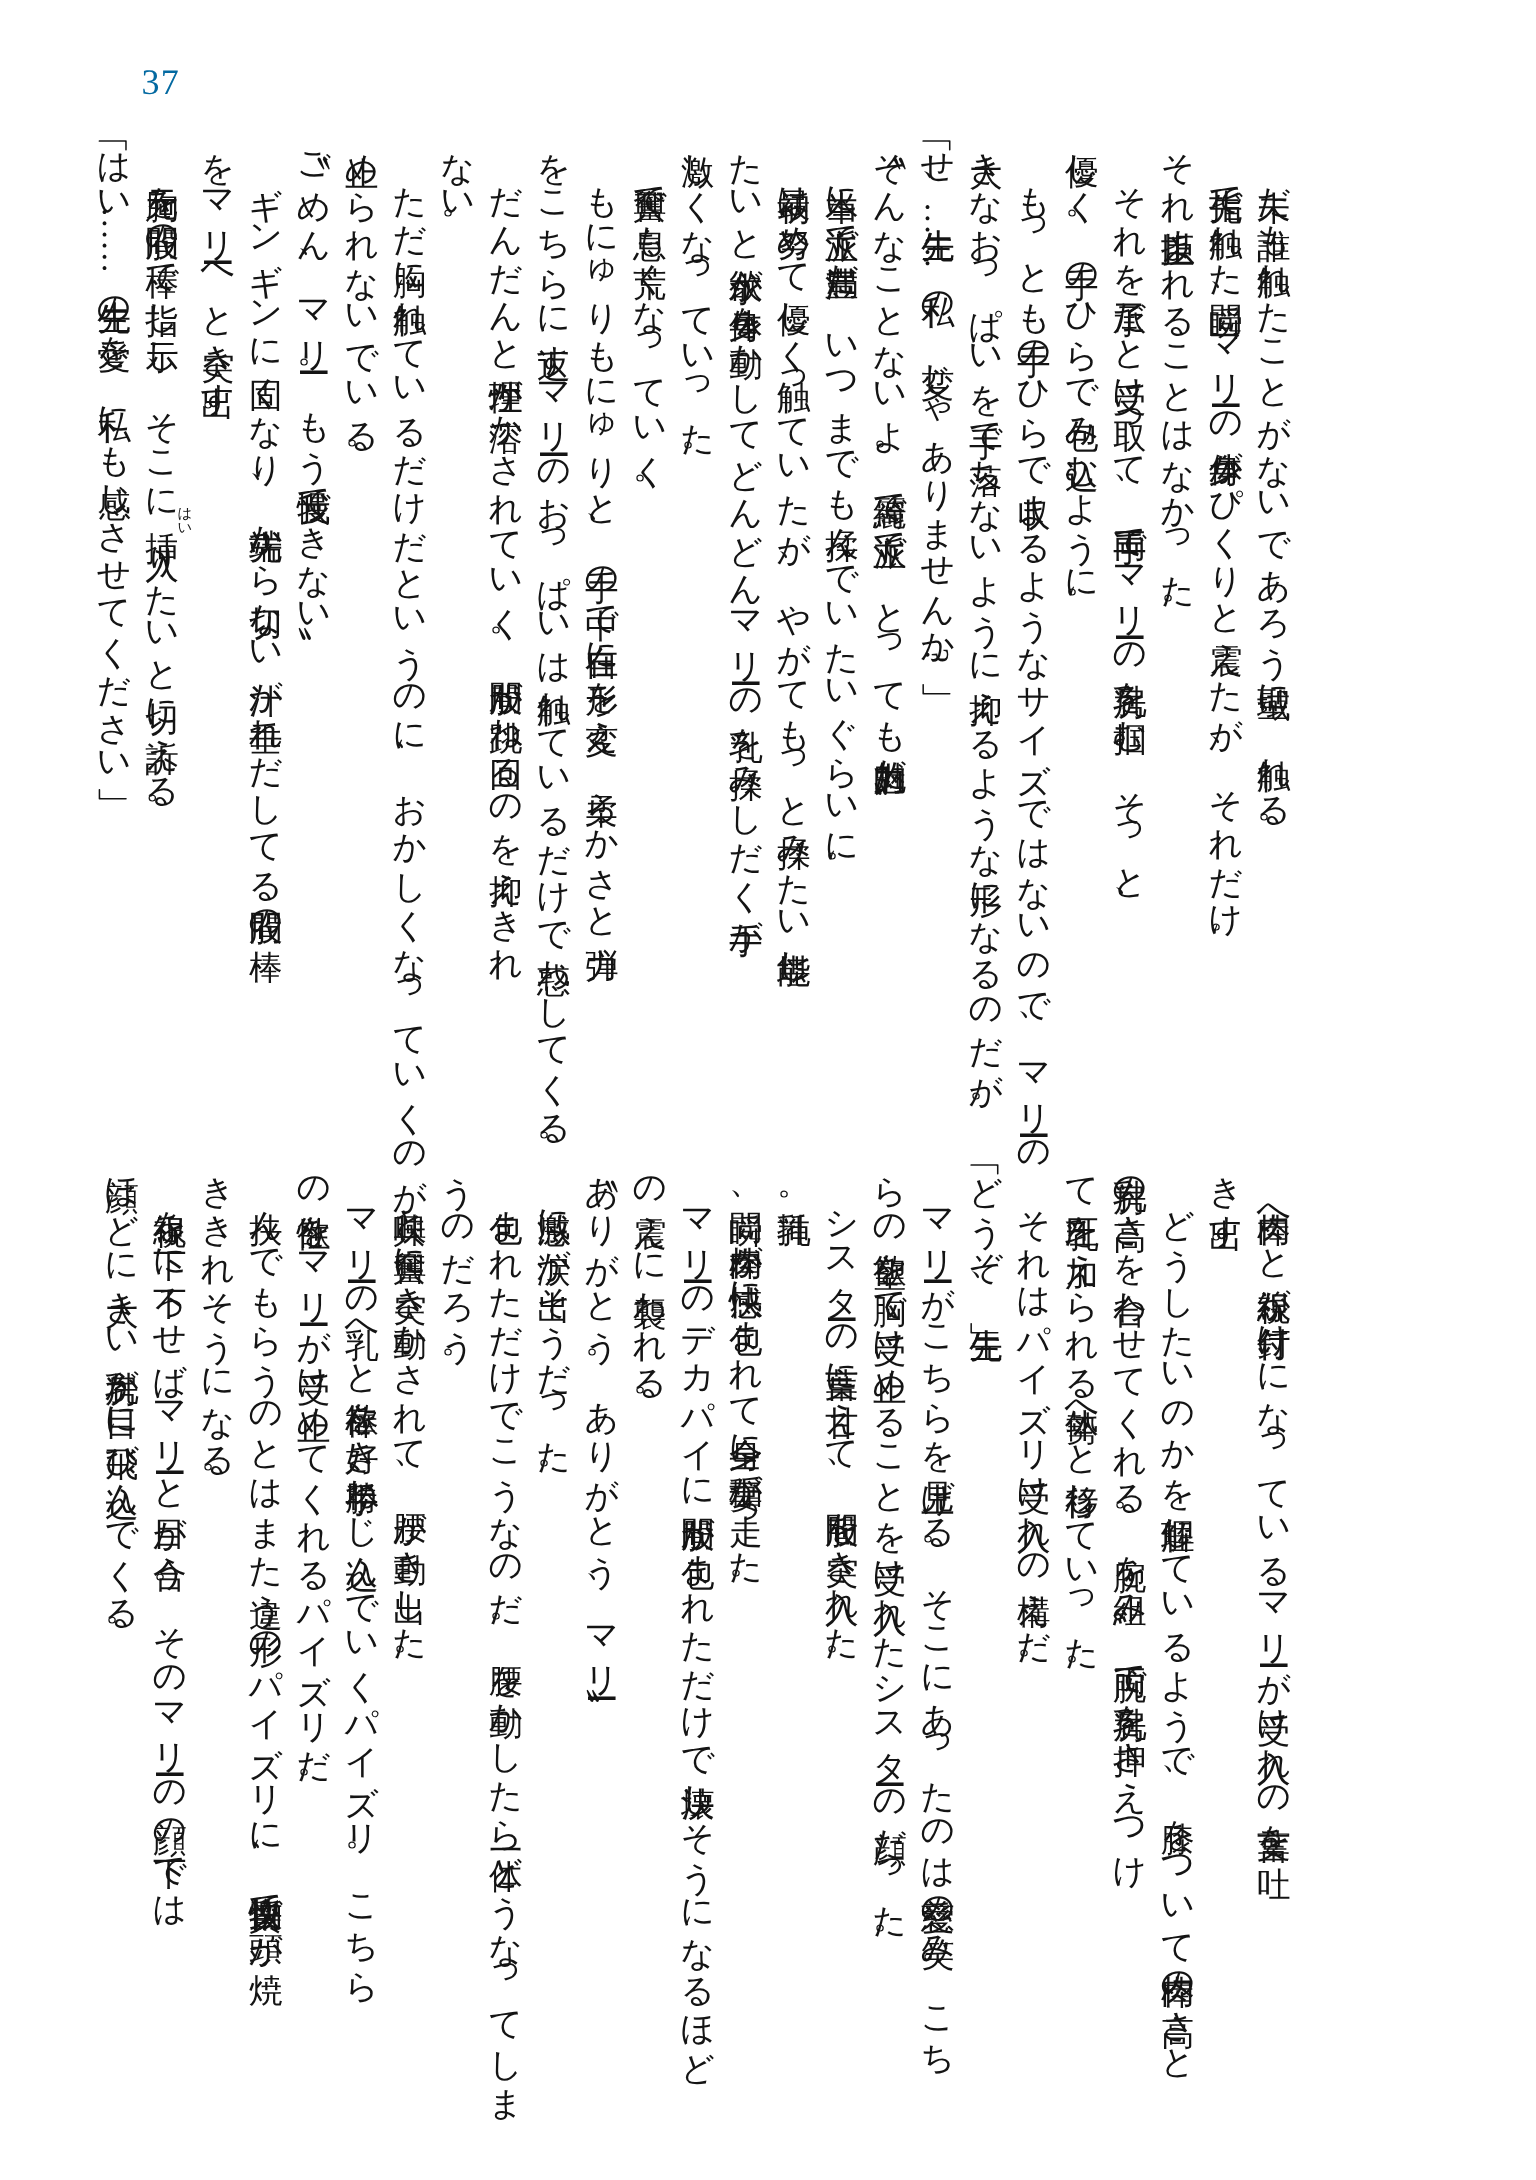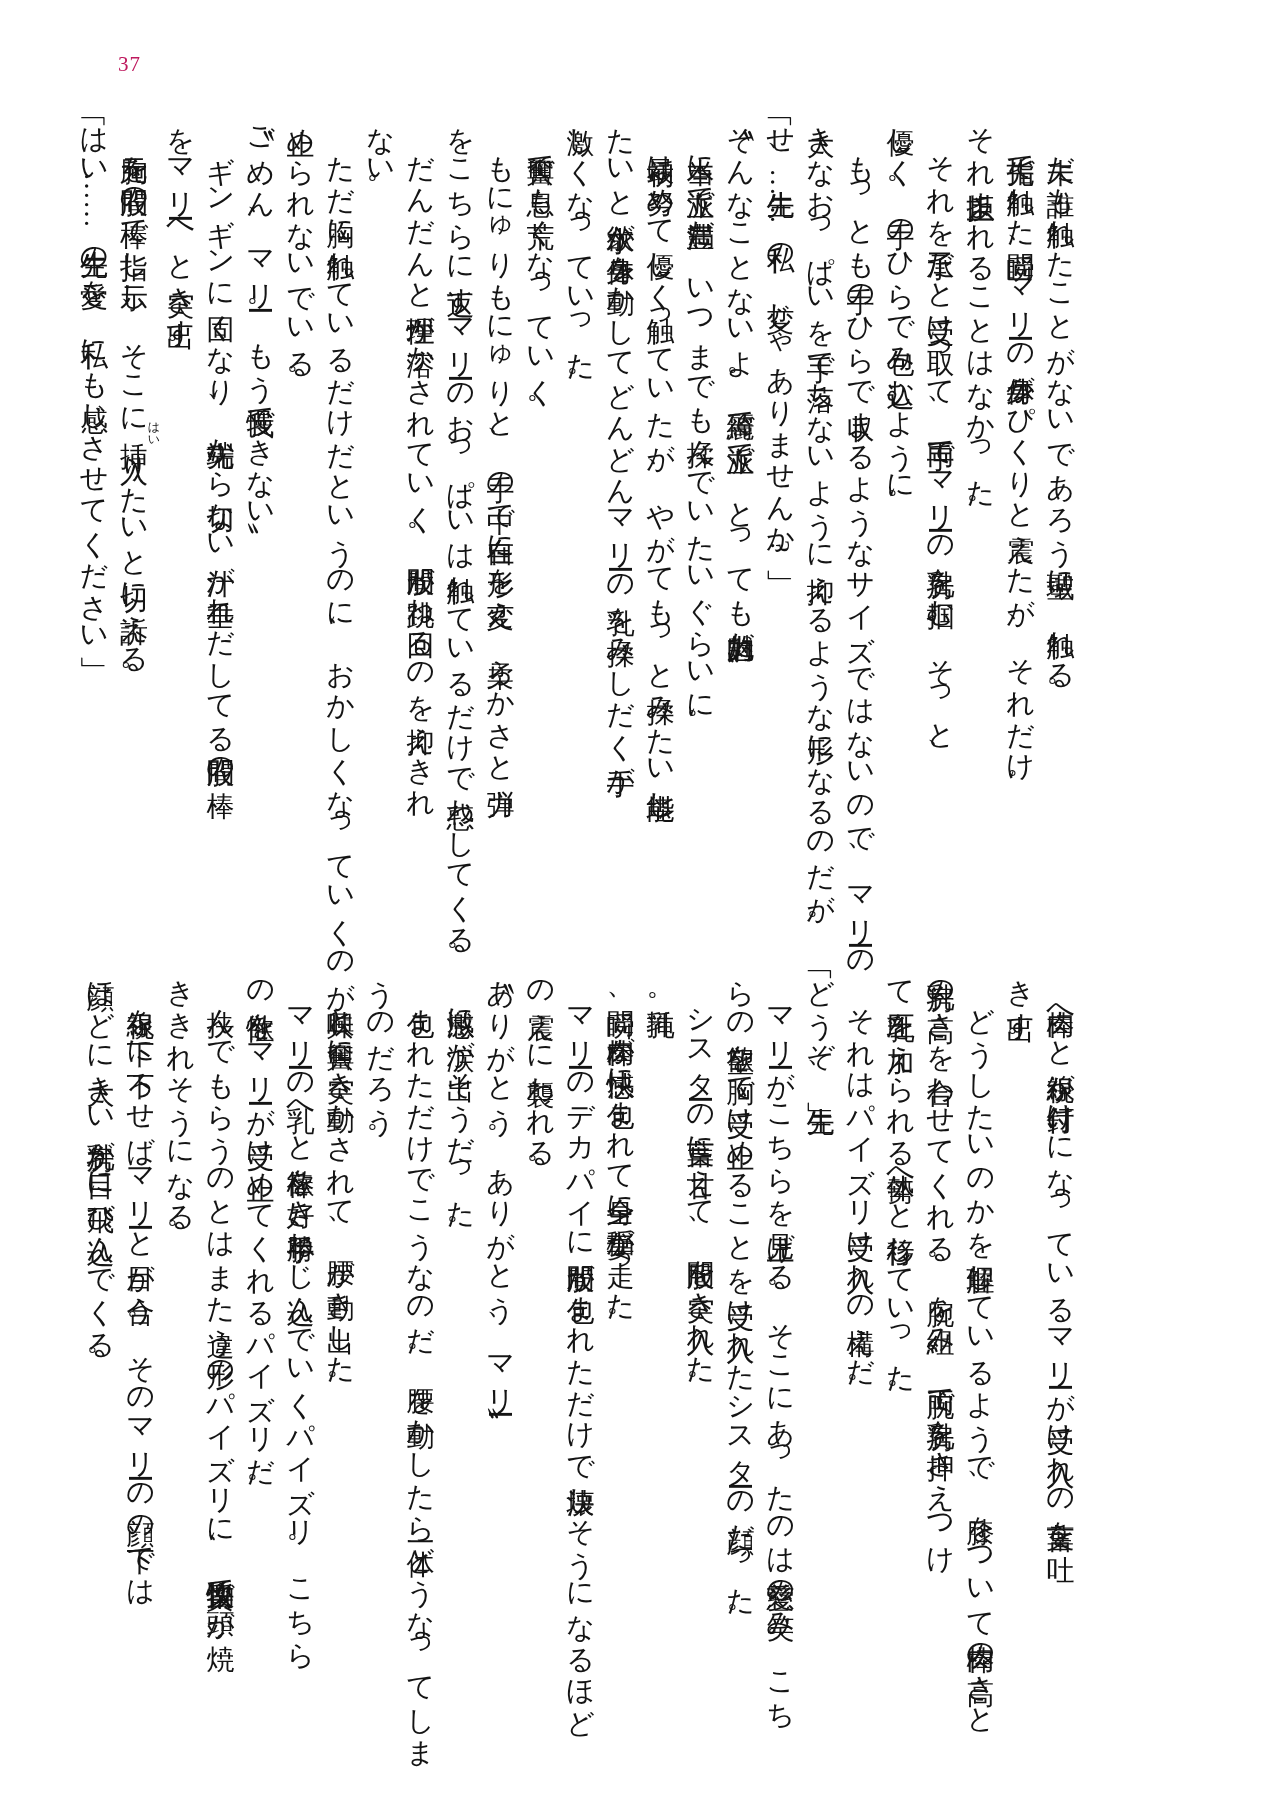--- a/index.html
+++ b/index.html
@@ -5,21 +5,21 @@
   html,body{margin:0;padding:0;}
   body{
     width:1280px;height:1817px;position:relative;
     background:#ffffff;
     font-family:"Liberation Serif","DejaVu Serif",serif;
     color:#141414;
     overflow:hidden;
   }
   .page-number{
     position:absolute;left:118px;top:52px;
-    font-size:21px;letter-spacing:1px;color:#be185d;
+    font-size:30px;letter-spacing:1px;color:#0369a1;
   }
   .vblock{
     position:absolute;right:200px;
     writing-mode:vertical-rl;
     -webkit-writing-mode:vertical-rl;
     text-orientation:mixed;
     height:845px;
     font-size:28px;
     line-height:40px;
     overflow:visible;

